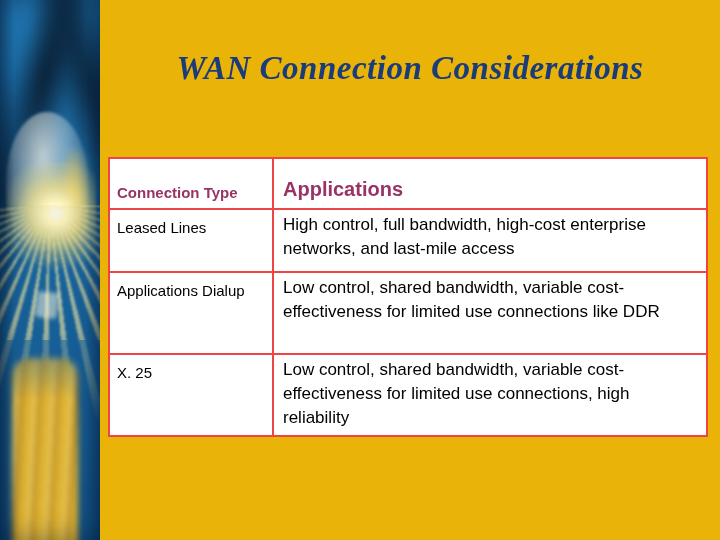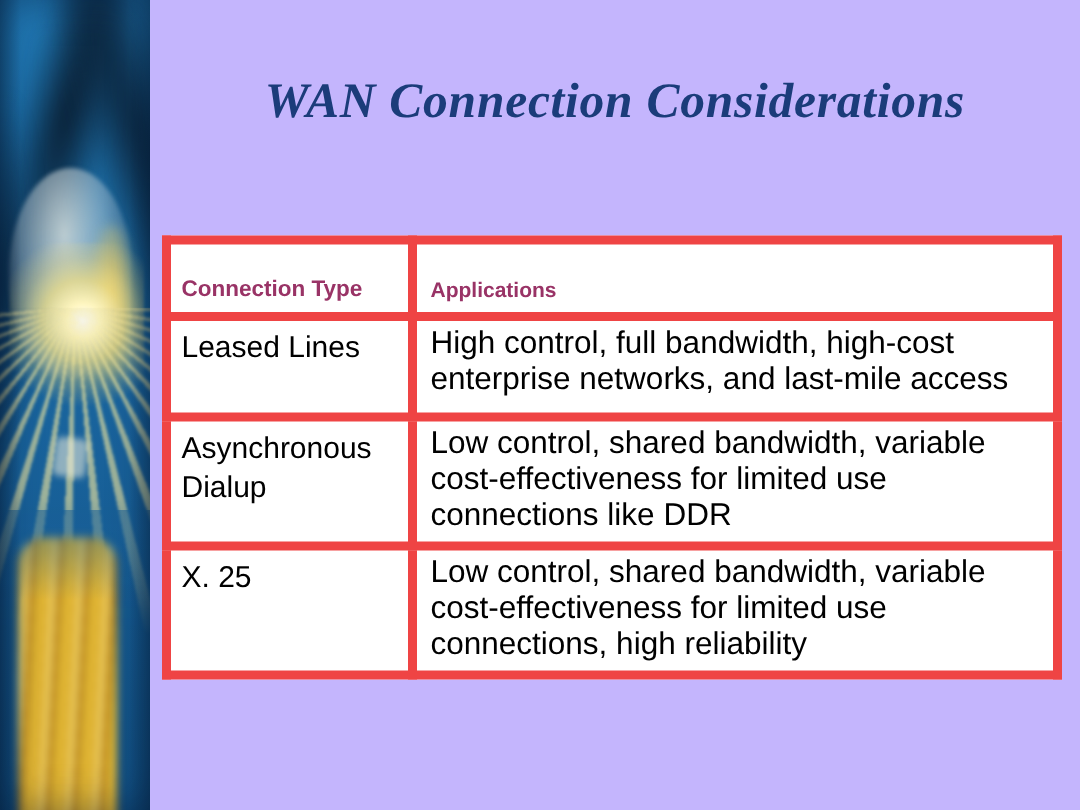--- a/index.html
+++ b/index.html
@@ -1,21 +1,21 @@
 <!DOCTYPE html>
 <html><head>
 <meta charset="utf-8">
 <style>
   html, body { margin: 0; padding: 0; background: #fff; }
 
   .slide {
     position: relative;
     width: 720px;
     height: 540px;
-    background: #c4b5fd;
+    background: #eab308;
     overflow: hidden;
     font-family: "Liberation Sans", sans-serif;
   }
 
   
   .photo {
     position: absolute;
     left: 0; top: 0;
     width: 100px; height: 540px;
     overflow: hidden;
@@ -120,43 +120,43 @@
   table.wan {
     position: absolute;
     left: 108px; top: 157px;
     width: 600px;
     border-collapse: collapse;
     table-layout: fixed;
     background: #ffffff;
   }
   table.wan col.c1 { width: 164px; }
   table.wan th, table.wan td {
-    border: 6px solid #ef4444;
+    border: 2px solid #ef4444;
     text-align: left;
     overflow: hidden;
   }
   table.wan thead tr { height: 51px; }
   th.h-type, th.h-app {
     vertical-align: bottom;
     color: #993366;
     font-weight: bold;
     padding: 0 2px 7px 7px;
   }
   th.h-type { font-size: 15px; }
-  th.h-app  { font-size: 14px; padding-left: 9px; }
+  th.h-app  { font-size: 20px; padding-left: 9px; }
 
   td.c-type {
-    font-size: 20px;
+    font-size: 15px;
     line-height: 26px;
     vertical-align: top;
     padding: 5px 2px 2px 7px;
     color: #000;
   }
   td.c-app {
-    font-size: 21px;
+    font-size: 17px;
     line-height: 24px;
     vertical-align: top;
     padding: 3px 26px 2px 9px;
     color: #000;
   }
   tr.r-s td { height: 54px; }
   tr.r-l td { height: 73px; }
 </style>
 </head>
 <body>
@@ -190,21 +190,21 @@
         <th class="h-type">Connection Type</th>
         <th class="h-app">Applications</th>
       </tr>
     </thead>
     <tbody>
       <tr class="r-s">
         <td class="c-type">Leased Lines</td>
         <td class="c-app">High control, full bandwidth, high-cost enterprise networks, and last-mile access</td>
       </tr>
       <tr class="r-l">
-        <td class="c-type">Asynchronous Dialup</td>
+        <td class="c-type">Applications Dialup</td>
         <td class="c-app">Low control, shared bandwidth, variable cost-effectiveness for limited use connections like DDR</td>
       </tr>
       <tr class="r-l">
         <td class="c-type">X. 25</td>
         <td class="c-app">Low control, shared bandwidth, variable cost-effectiveness for limited use connections, high reliability</td>
       </tr>
     </tbody>
   </table>
 
 </div>

